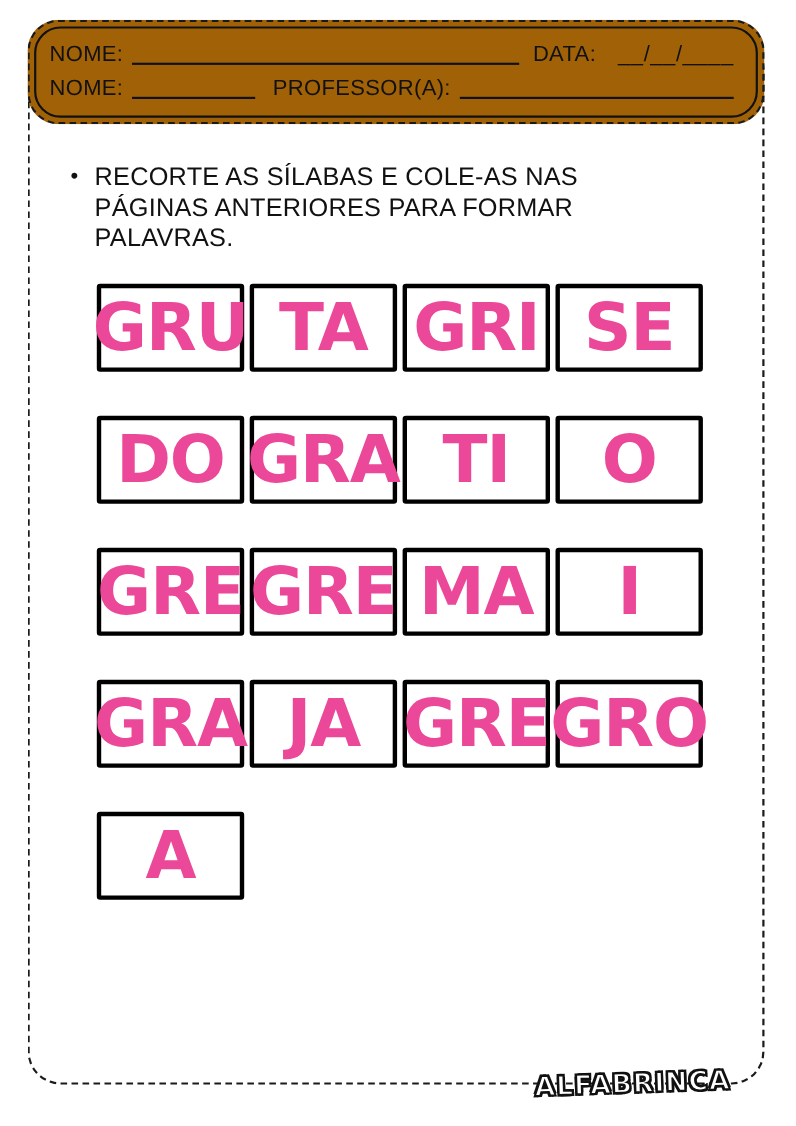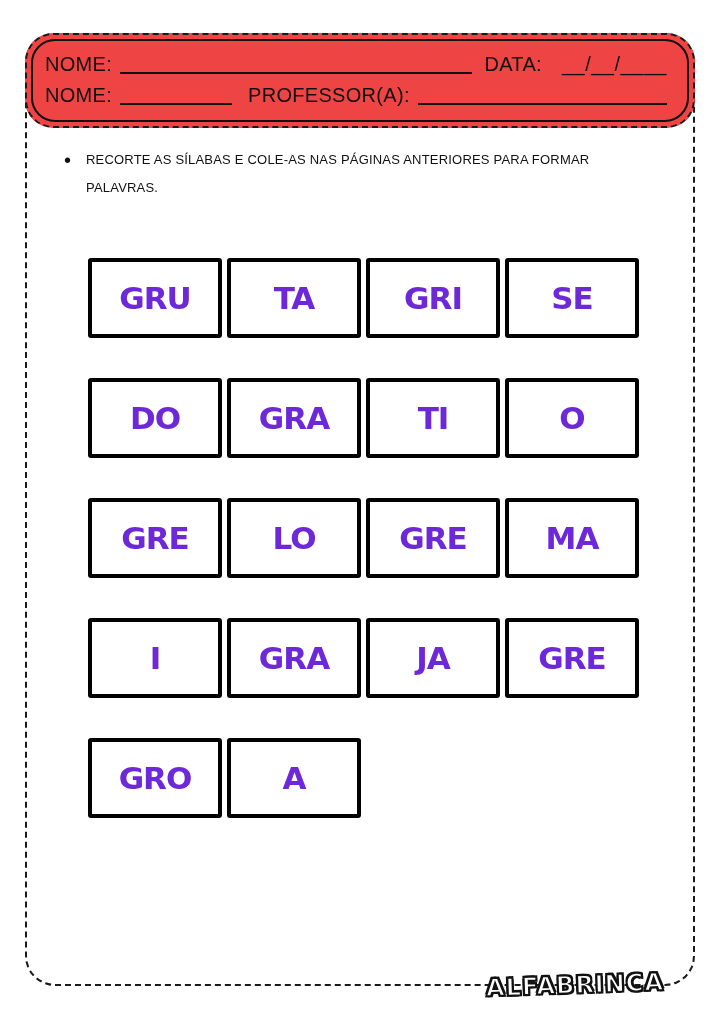--- a/index.html
+++ b/index.html
@@ -20,25 +20,25 @@
     left: 25px; top: 33px;
     width: 670px; height: 953px;
     border: 2px dashed #1a1a1a;
     border-radius: 30px;
     pointer-events: none;
   }
 
   
   .header-box {
     position: absolute;
-    left: 25px; top: 33px;
+    left: 25px; top: 18px;
     width: 670px; height: 95px;
     border: 2px dashed #1a1a1a;
     border-radius: 28px;
-    background: #ef4444;
+    background: #a16207;
   }
   .header-inner {
     position: absolute;
     left: 4px; top: 4px; right: 4px; bottom: 4px;
     border: 2px solid #111111;
     border-radius: 24px;
     display: flex;
     flex-direction: column;
     justify-content: center;
     gap: 8px;
@@ -69,21 +69,21 @@
     display: flex;
     gap: 15px;
   }
   .bullet {
     font-size: 20px;
     line-height: 28px;
   }
   .instr-text {
     margin: 0;
     width: 540px;
-    font-size: 13px;
+    font-size: 23px;
     line-height: 28px;
     letter-spacing: 0.2px;
   }
 
   
   .grid {
     position: absolute;
     left: 88px; top: 222px;
     display: grid;
     grid-template-columns: repeat(4, 134px);
@@ -93,23 +93,23 @@
   }
   .card {
     border: 4px solid #000000;
     border-radius: 3px;
     background: #ffffff;
     display: flex;
     align-items: center;
     justify-content: center;
     font-family: "DejaVu Sans", sans-serif;
     font-weight: 700;
-    font-size: 31px;
+    font-size: 60px;
     letter-spacing: -1px;
-    color: #6d28d9;
+    color: #ec4899;
     margin-top: 36px;
   }
 
   
   .brand {
     position: absolute;
     left: 486px; top: 971px;
     width: 176px;
     text-align: center;
     transform: rotate(-2deg);
@@ -160,21 +160,20 @@
     <div class="card">TA</div>
     <div class="card">GRI</div>
     <div class="card">SE</div>
 
     <div class="card">DO</div>
     <div class="card">GRA</div>
     <div class="card">TI</div>
     <div class="card">O</div>
 
     <div class="card">GRE</div>
-    <div class="card">LO</div>
     <div class="card">GRE</div>
 
     <div class="card">MA</div>
     <div class="card">I</div>
     <div class="card">GRA</div>
     <div class="card">JA</div>
 
     <div class="card">GRE</div>
     <div class="card">GRO</div>
     <div class="card">A</div>

